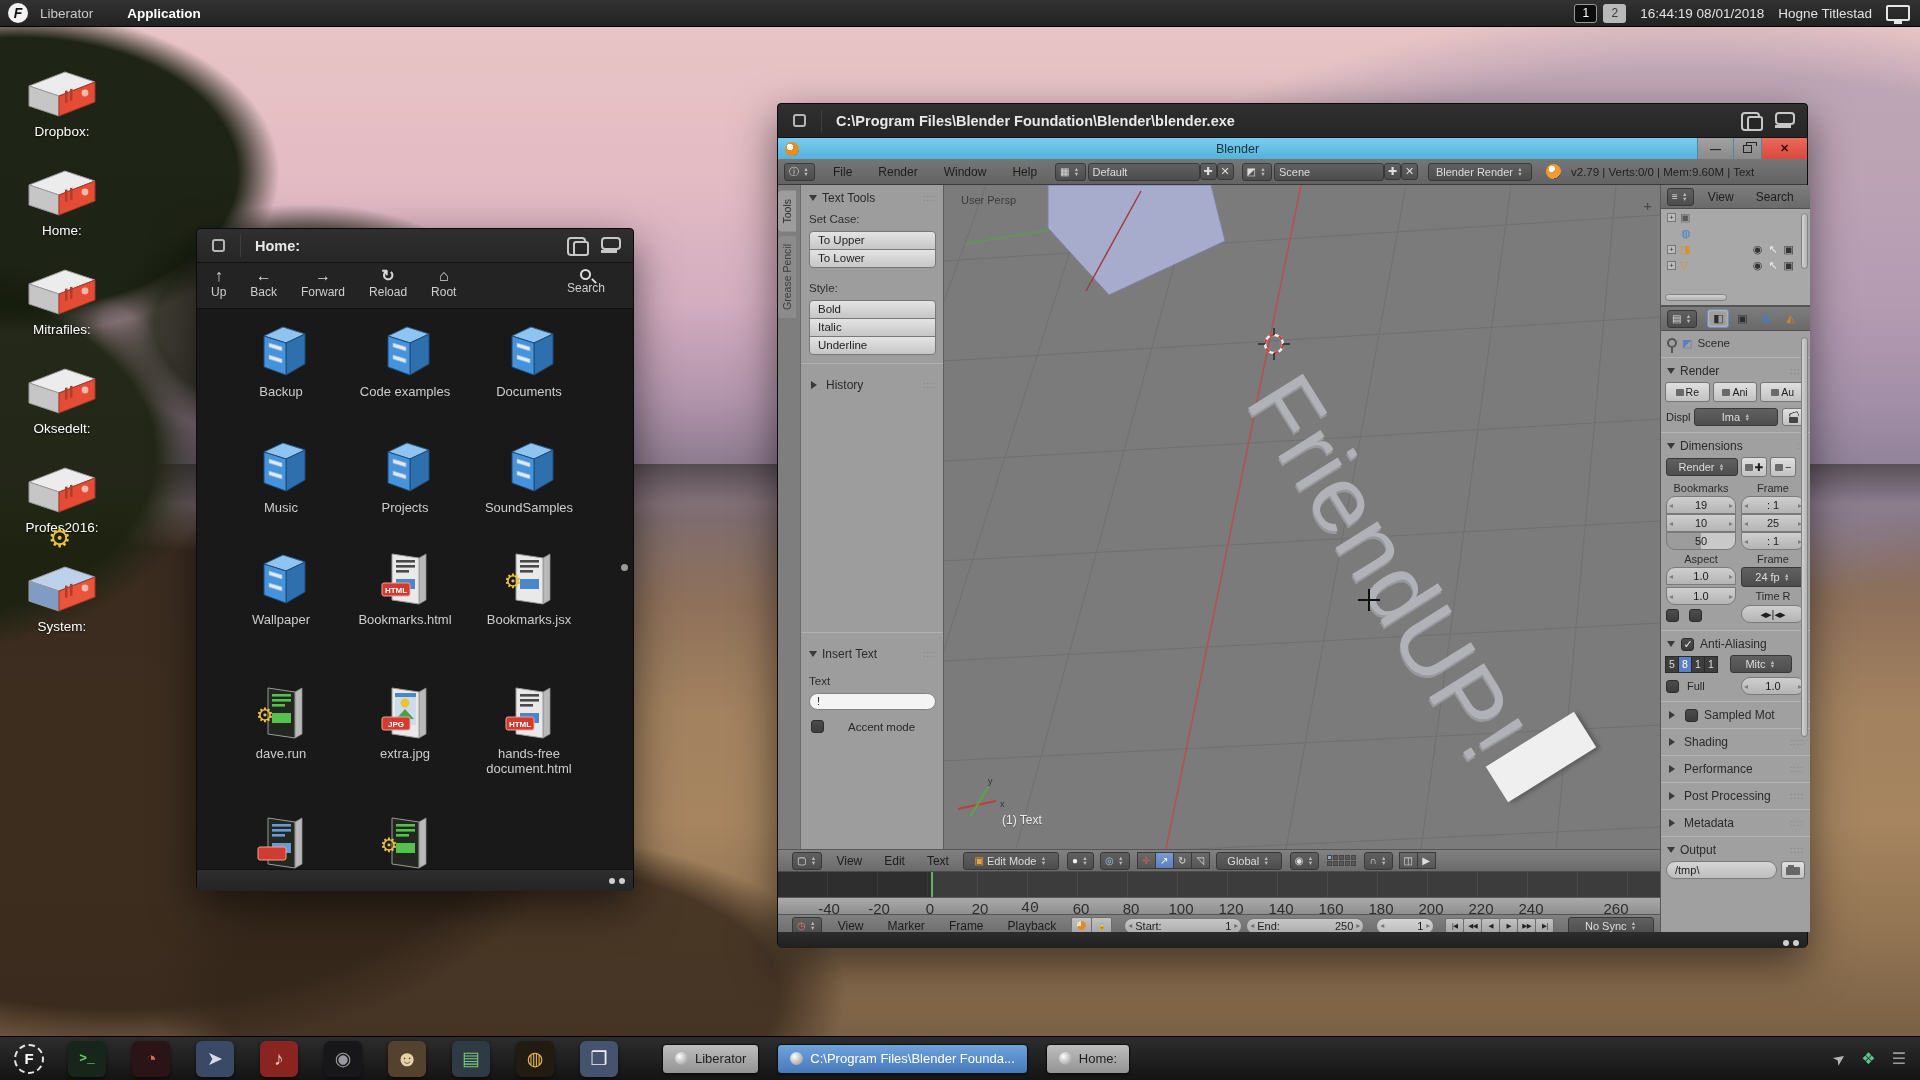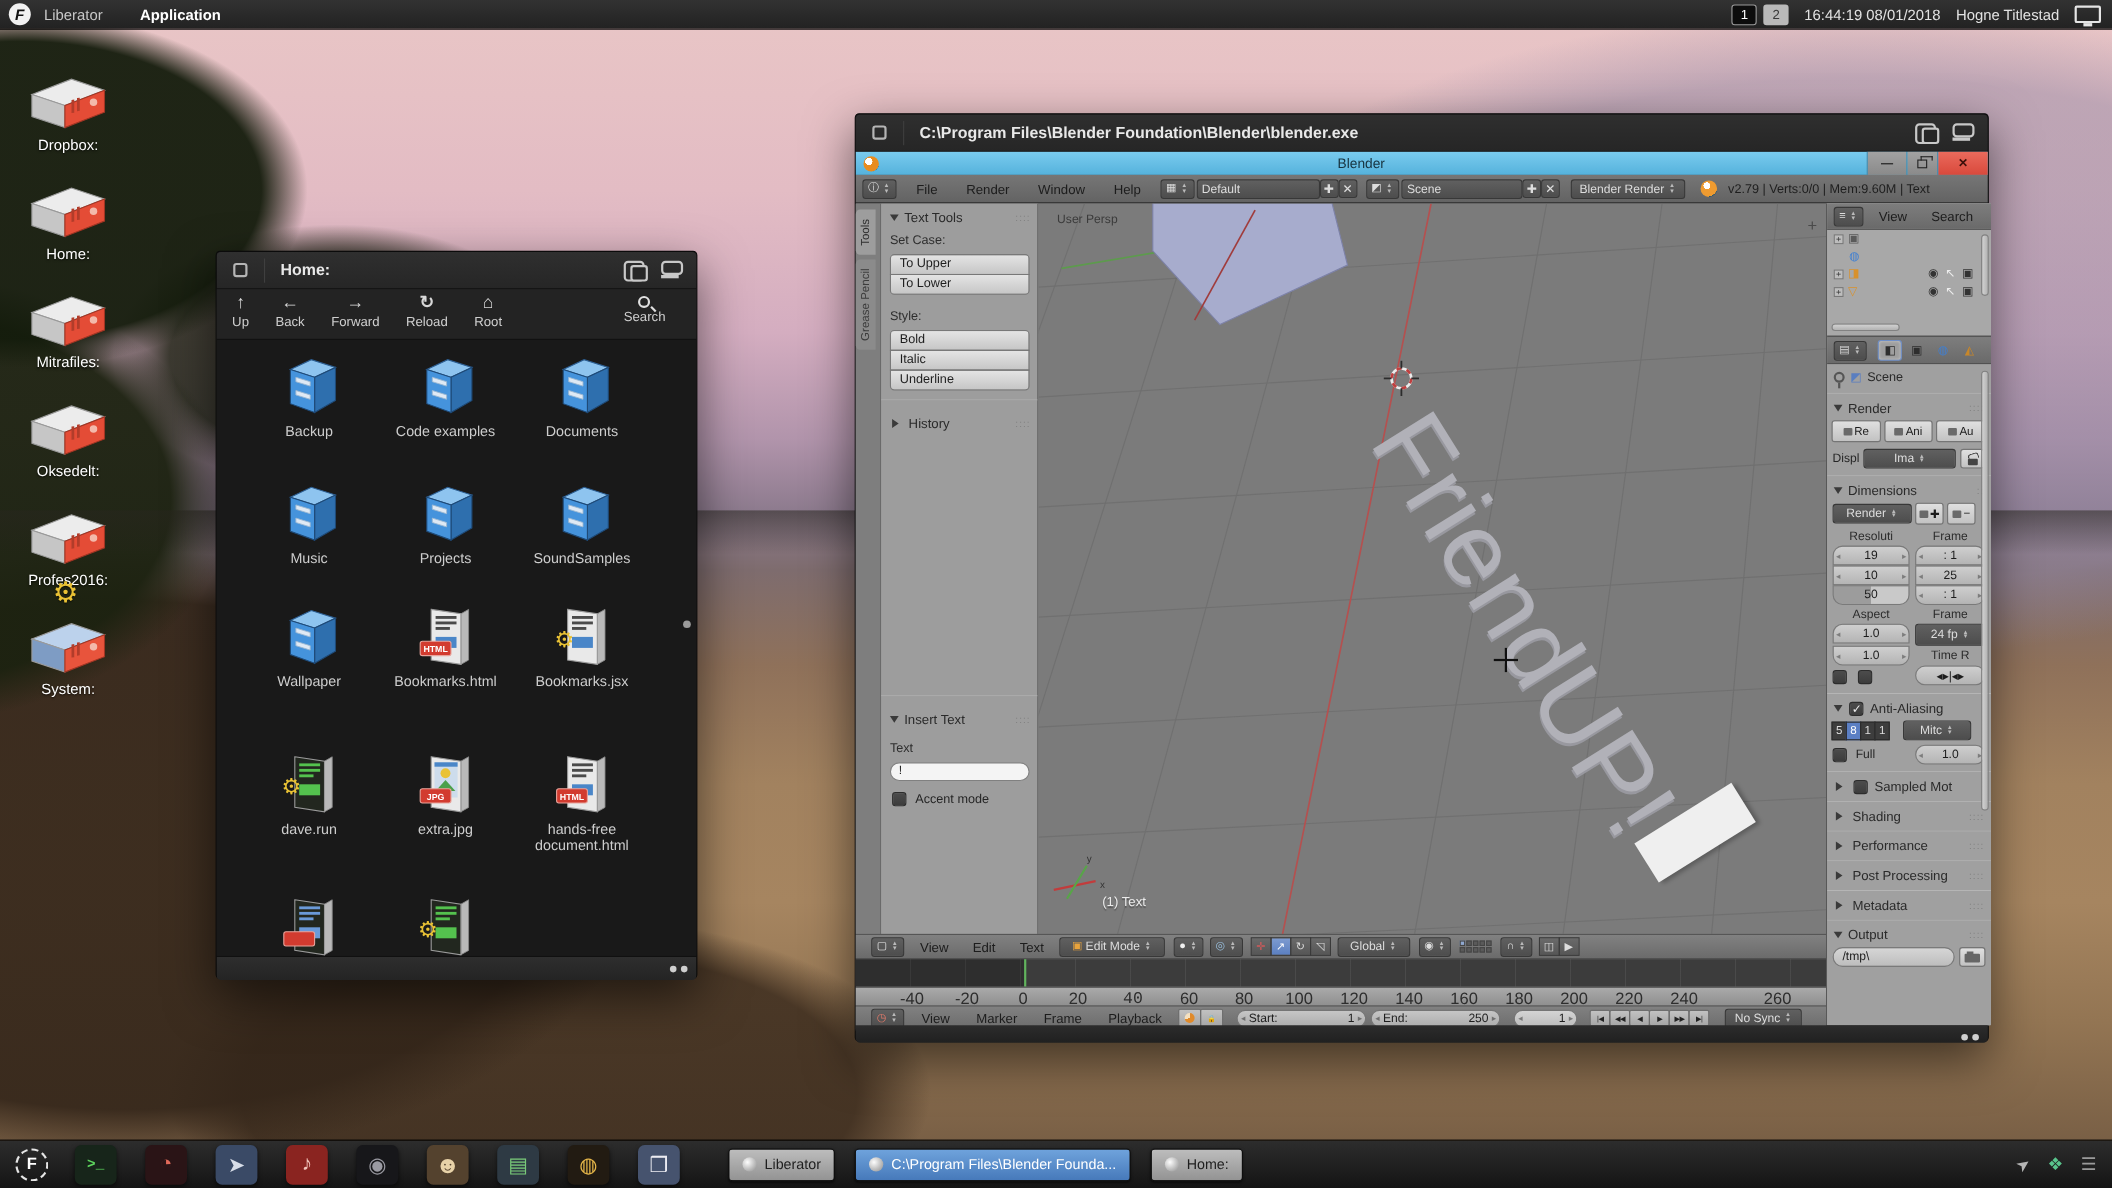--- a/index.html
+++ b/index.html
@@ -709,21 +709,21 @@
       </div>
 
       <div class="ssep" style="margin-top:236px"></div>
       <div class="phead">
         <span class="tri-d"></span>
         <span>Insert Text</span>
         <span class="dots">::::</span>
       </div>
       <div class="stext" style="margin-top:6px">Text</div>
       <div id="itfield">!</div>
-      <div class="prow" style="gap:8px;padding:8px 10px">
+      <div class="prow" style="gap:24px;padding:8px 10px">
         <span class="chk"></span>
         <span>Accent mode</span>
       </div>
     </div>
 
     <div id="vp">
       <svg width="716" height="664" viewBox="0 0 716 664">
         <g stroke="#707070" stroke-width="1">
           <line x1="0" y1="76" x2="716" y2="30"></line>
             <line x1="0" y1="176" x2="716" y2="132"></line>
@@ -877,21 +877,21 @@
         <span class="vv">1</span>
       </span>
       <span class="flex" style="margin-left:12px">
         <span class="pb">|◀</span>
         <span class="pb">◀◀</span>
         <span class="pb">◀</span>
         <span class="pb">▶</span>
         <span class="pb">▶▶</span>
         <span class="pb">▶|</span>
       </span>
-      <span class="dkw" style="width:70px;margin-left:14px">
+      <span class="dkw" style="width:86px;margin-left:14px">
           <span>No Sync</span>
           <span class="ud">▲<br>▼</span>
         </span>
     </div>
 
     <div id="rcol">
       <div id="outl">
         <div class="rhed">
           <span class="dkw">
               <span class="gl">≡</span>
@@ -986,21 +986,21 @@
         </div>
         <div class="prow">
           <span class="dkw" style="width:72px">
               <span>Render</span>
               <span class="ud">▲<br>▼</span>
             </span>
           <span class="rbtn" style="flex:0 0 26px">✚</span>
           <span class="rbtn" style="flex:0 0 26px">−</span>
         </div>
         <div class="grid2">
-          <span class="colh">Resoluti</span>
+          <span class="colh">Bookmarks</span>
           <span class="colh">Frame</span>
           <span class="num" style="border-radius:9px 9px 0 0">19</span>
           <span class="num" style="border-radius:9px 9px 0 0">: 1</span>
           <span class="num">10</span>
           <span class="num">25</span>
           <span class="num half noarr" style="border-radius:0 0 9px 9px">50</span>
           <span class="num" style="border-radius:0 0 9px 9px">: 1</span>
           <span class="colh">Aspect</span>
           <span class="colh">Frame</span>
           <span class="num" style="border-radius:9px 9px 0 0">1.0</span>

